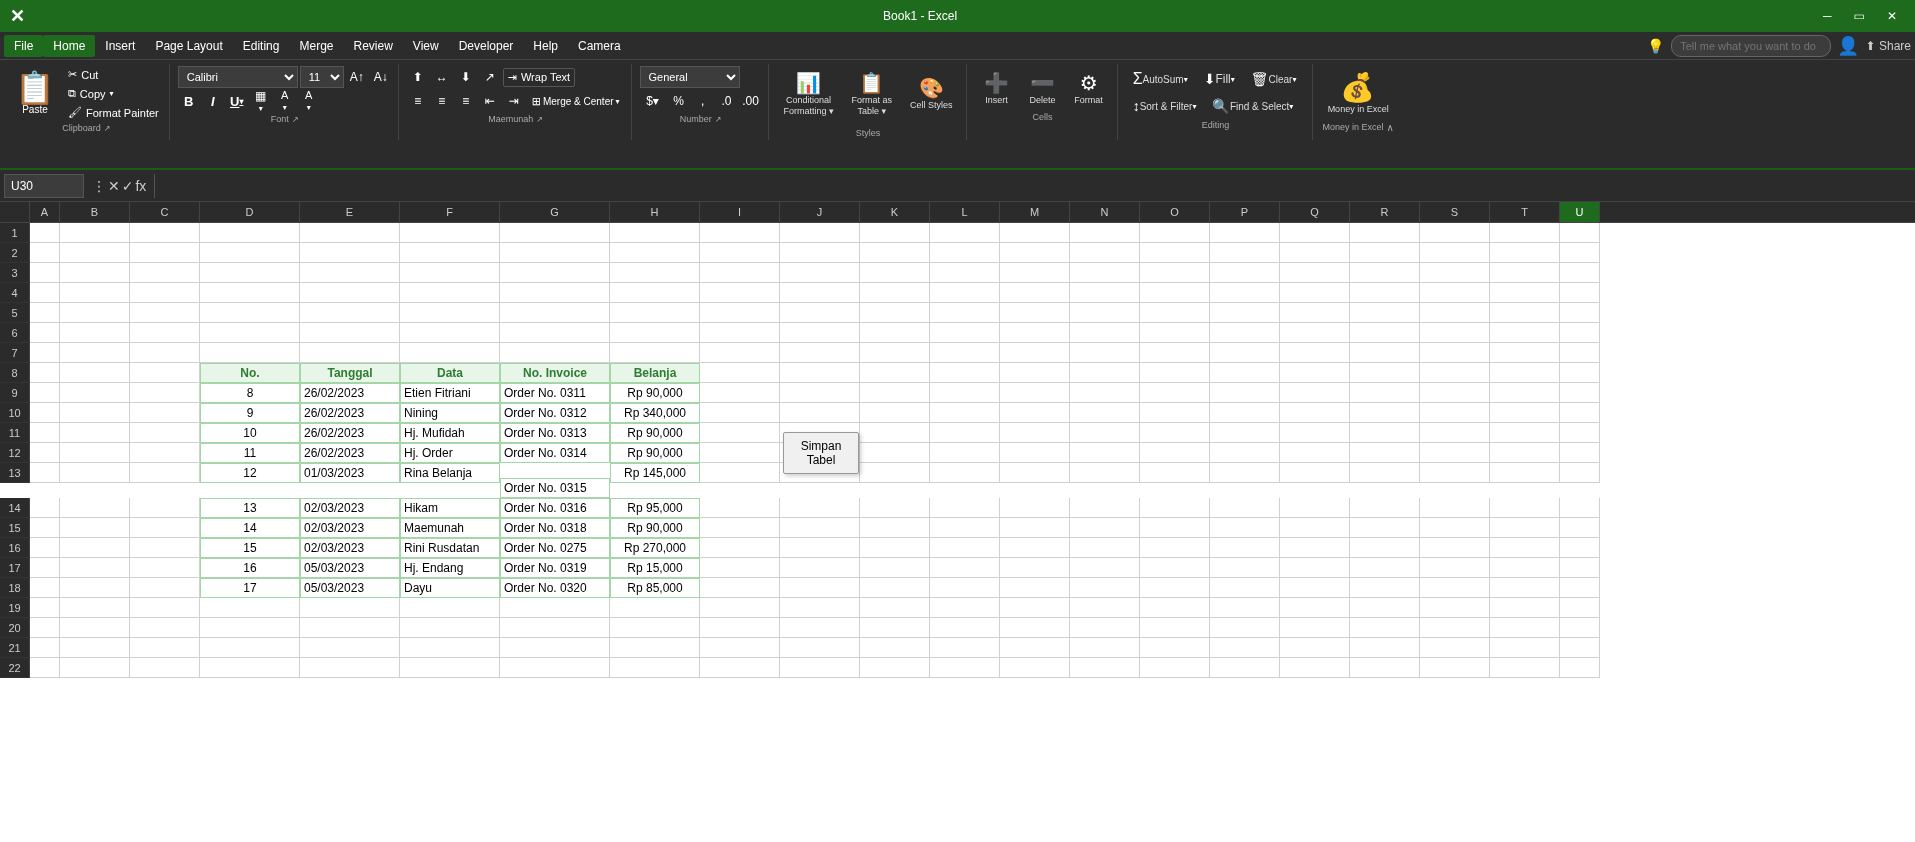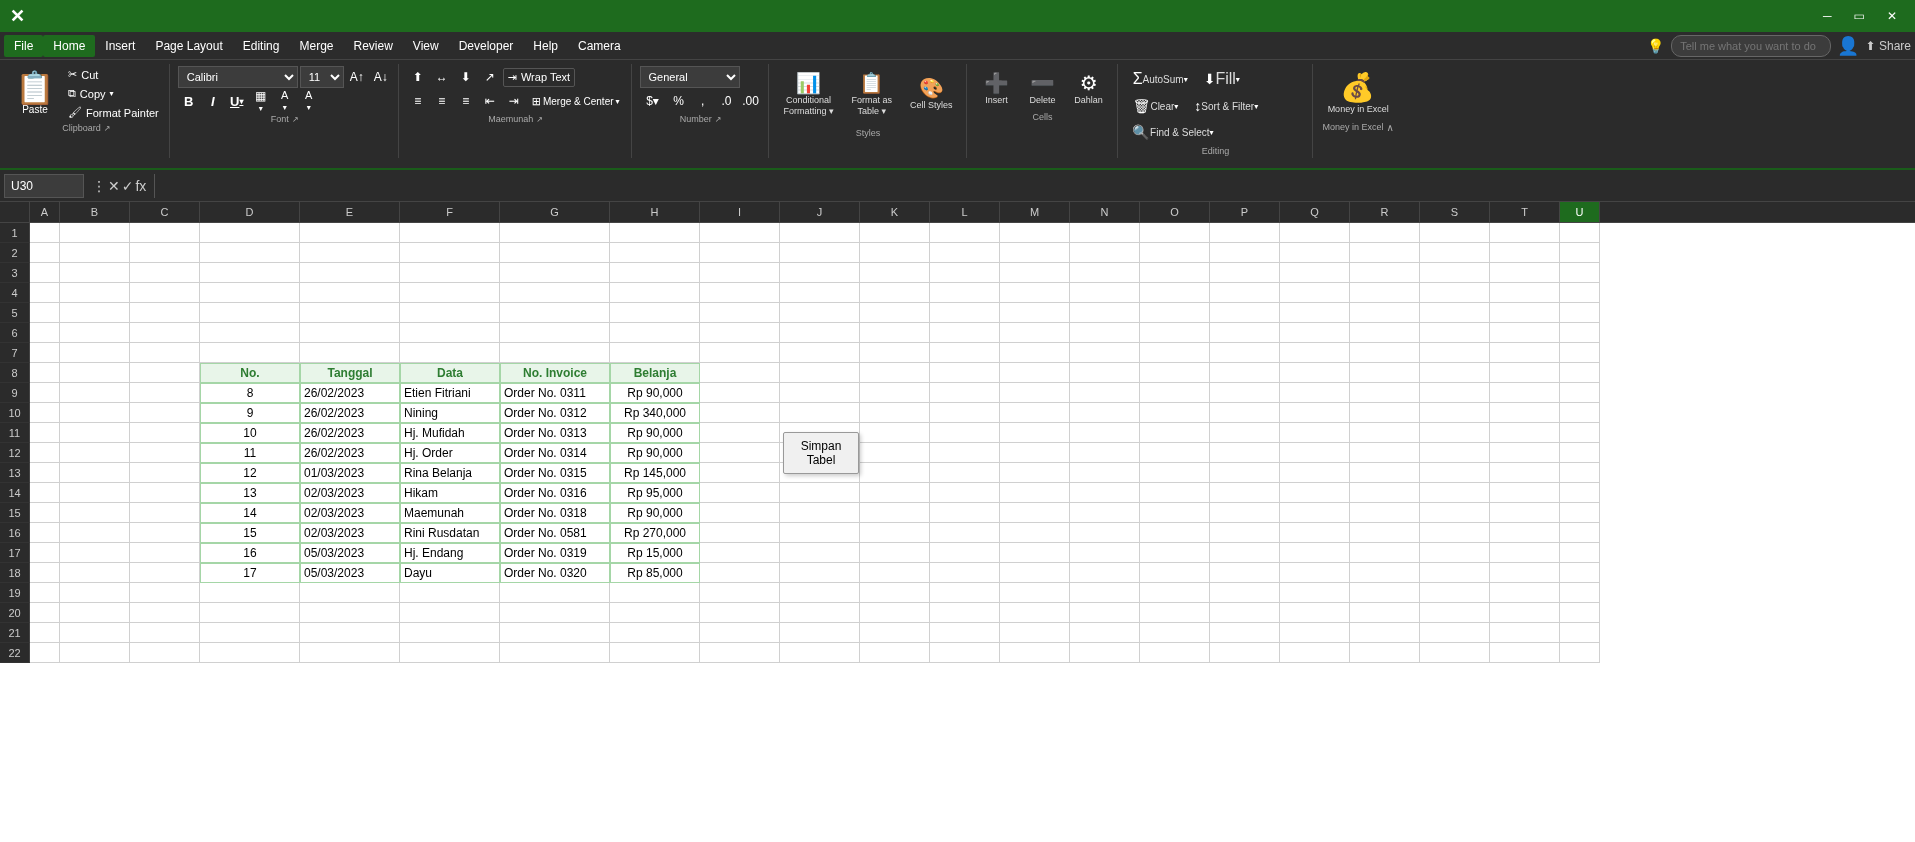--- a/index.html
+++ b/index.html
@@ -375,20 +375,21 @@
       width: 160px;
     }
   </style>
 </head>
 <body>
 
 <div class="title-bar">
   <div class="title-bar-left">
     <span style="font-size:18px; font-weight:bold; color:#fff;">✕</span>
   </div>
+  <div class="title-bar-center">Book1 - Excel</div>
   <div class="title-bar-right">
     <span style="cursor:pointer; padding:0 8px;">─</span>
     <span style="cursor:pointer; padding:0 8px;">▭</span>
     <span style="cursor:pointer; padding:0 8px;">✕</span>
   </div>
 </div>
 
 <div class="menu-bar">
   <div class="menu-item" style="background:#1e6b1e;">File</div>
   <div class="menu-item active">Home</div>
@@ -556,38 +557,38 @@
         <div class="large-ribbon-btn">
           <div style="font-size:20px;">➕</div>
           <div style="font-size:9px; color:#ddd;">Insert</div>
         </div>
         <div class="large-ribbon-btn">
           <div style="font-size:20px;">➖</div>
           <div style="font-size:9px; color:#ddd;">Delete</div>
         </div>
         <div class="large-ribbon-btn">
           <div style="font-size:20px;">⚙</div>
-          <div style="font-size:9px; color:#ddd;">Dahlan</div>
+          <div style="font-size:9px; color:#ddd;">Format</div>
         </div>
       </div>
       <div class="ribbon-group-label">
         <span>Cells</span>
       </div>
     </div>
 
     <div class="ribbon-group" style="padding-bottom:0;">
       <div style="display:flex; gap:2px; flex-wrap:wrap; max-width:180px;">
         <div class="large-ribbon-btn" style="flex-direction:row; min-width:auto; padding:3px 6px;">
           <span style="font-size:16px;">Σ</span>
           <span style="font-size:10px; color:#ddd;">AutoSum</span>
           <span style="font-size:8px;">▾</span>
         </div>
         <div class="large-ribbon-btn" style="flex-direction:row; min-width:auto; padding:3px 6px;">
           <span style="font-size:14px;">⬇</span>
-          <span style="font-size:16px; color:#ddd;">Fill</span>
+          <span style="font-size:12px; color:#ddd;">Fill</span>
           <span style="font-size:8px;">▾</span>
         </div>
         <div class="large-ribbon-btn" style="flex-direction:row; min-width:auto; padding:3px 6px;">
           <span style="font-size:14px;">🗑</span>
           <span style="font-size:10px; color:#ddd;">Clear</span>
           <span style="font-size:8px;">▾</span>
         </div>
         <div class="large-ribbon-btn" style="flex-direction:row; min-width:auto; padding:3px 6px;">
           <span style="font-size:14px;">↕</span>
           <span style="font-size:10px; color:#ddd;">Sort &amp; Filter</span>
@@ -949,21 +950,21 @@
         <div class="grid-cell" style="width: 40px; min-width: 40px;"></div>
       </div>
       <div class="grid-row">
         <div class="row-num">13</div>
         <div class="grid-cell" style="width: 30px; min-width: 30px;"></div>
         <div class="grid-cell" style="width: 70px; min-width: 70px;"></div>
         <div class="grid-cell" style="width: 70px; min-width: 70px;"></div>
         <div class="grid-cell table-data-cell center" style="width: 100px; min-width: 100px; justify-content: center;">12</div>
         <div class="grid-cell table-data-cell" style="width: 100px; min-width: 100px;">01/03/2023</div>
         <div class="grid-cell table-data-cell" style="width: 100px; min-width: 100px;">Rina Belanja</div>
-        <div class="grid-cell table-data-cell" style="width: 110px; min-width: 110px;">Order No. 0315</div>
+        <div class="grid-cell table-data-cell" style="width: 110px; min-width: 110px; margin-top: 15px;">Order No. 0315</div>
         <div class="grid-cell table-data-cell center" style="width: 90px; min-width: 90px; justify-content: center;">Rp 145,000</div>
         <div class="grid-cell" style="width: 80px; min-width: 80px;"></div>
         <div class="grid-cell" style="width: 80px; min-width: 80px;"></div>
         <div class="grid-cell" style="width: 70px; min-width: 70px;"></div>
         <div class="grid-cell" style="width: 70px; min-width: 70px;"></div>
         <div class="grid-cell" style="width: 70px; min-width: 70px;"></div>
         <div class="grid-cell" style="width: 70px; min-width: 70px;"></div>
         <div class="grid-cell" style="width: 70px; min-width: 70px;"></div>
         <div class="grid-cell" style="width: 70px; min-width: 70px;"></div>
         <div class="grid-cell" style="width: 70px; min-width: 70px;"></div>
@@ -1021,21 +1022,21 @@
         <div class="grid-cell" style="width: 40px; min-width: 40px;"></div>
       </div>
       <div class="grid-row">
         <div class="row-num">16</div>
         <div class="grid-cell" style="width: 30px; min-width: 30px;"></div>
         <div class="grid-cell" style="width: 70px; min-width: 70px;"></div>
         <div class="grid-cell" style="width: 70px; min-width: 70px;"></div>
         <div class="grid-cell table-data-cell center" style="width: 100px; min-width: 100px; justify-content: center;">15</div>
         <div class="grid-cell table-data-cell" style="width: 100px; min-width: 100px;">02/03/2023</div>
         <div class="grid-cell table-data-cell" style="width: 100px; min-width: 100px;">Rini Rusdatan</div>
-        <div class="grid-cell table-data-cell" style="width: 110px; min-width: 110px;">Order No. 0581</div>
+        <div class="grid-cell table-data-cell" style="width: 110px; min-width: 110px;">Order No. 0275</div>
         <div class="grid-cell table-data-cell center" style="width: 90px; min-width: 90px; justify-content: center;">Rp 270,000</div>
         <div class="grid-cell" style="width: 80px; min-width: 80px;"></div>
         <div class="grid-cell" style="width: 80px; min-width: 80px;"></div>
         <div class="grid-cell" style="width: 70px; min-width: 70px;"></div>
         <div class="grid-cell" style="width: 70px; min-width: 70px;"></div>
         <div class="grid-cell" style="width: 70px; min-width: 70px;"></div>
         <div class="grid-cell" style="width: 70px; min-width: 70px;"></div>
         <div class="grid-cell" style="width: 70px; min-width: 70px;"></div>
         <div class="grid-cell" style="width: 70px; min-width: 70px;"></div>
         <div class="grid-cell" style="width: 70px; min-width: 70px;"></div>

